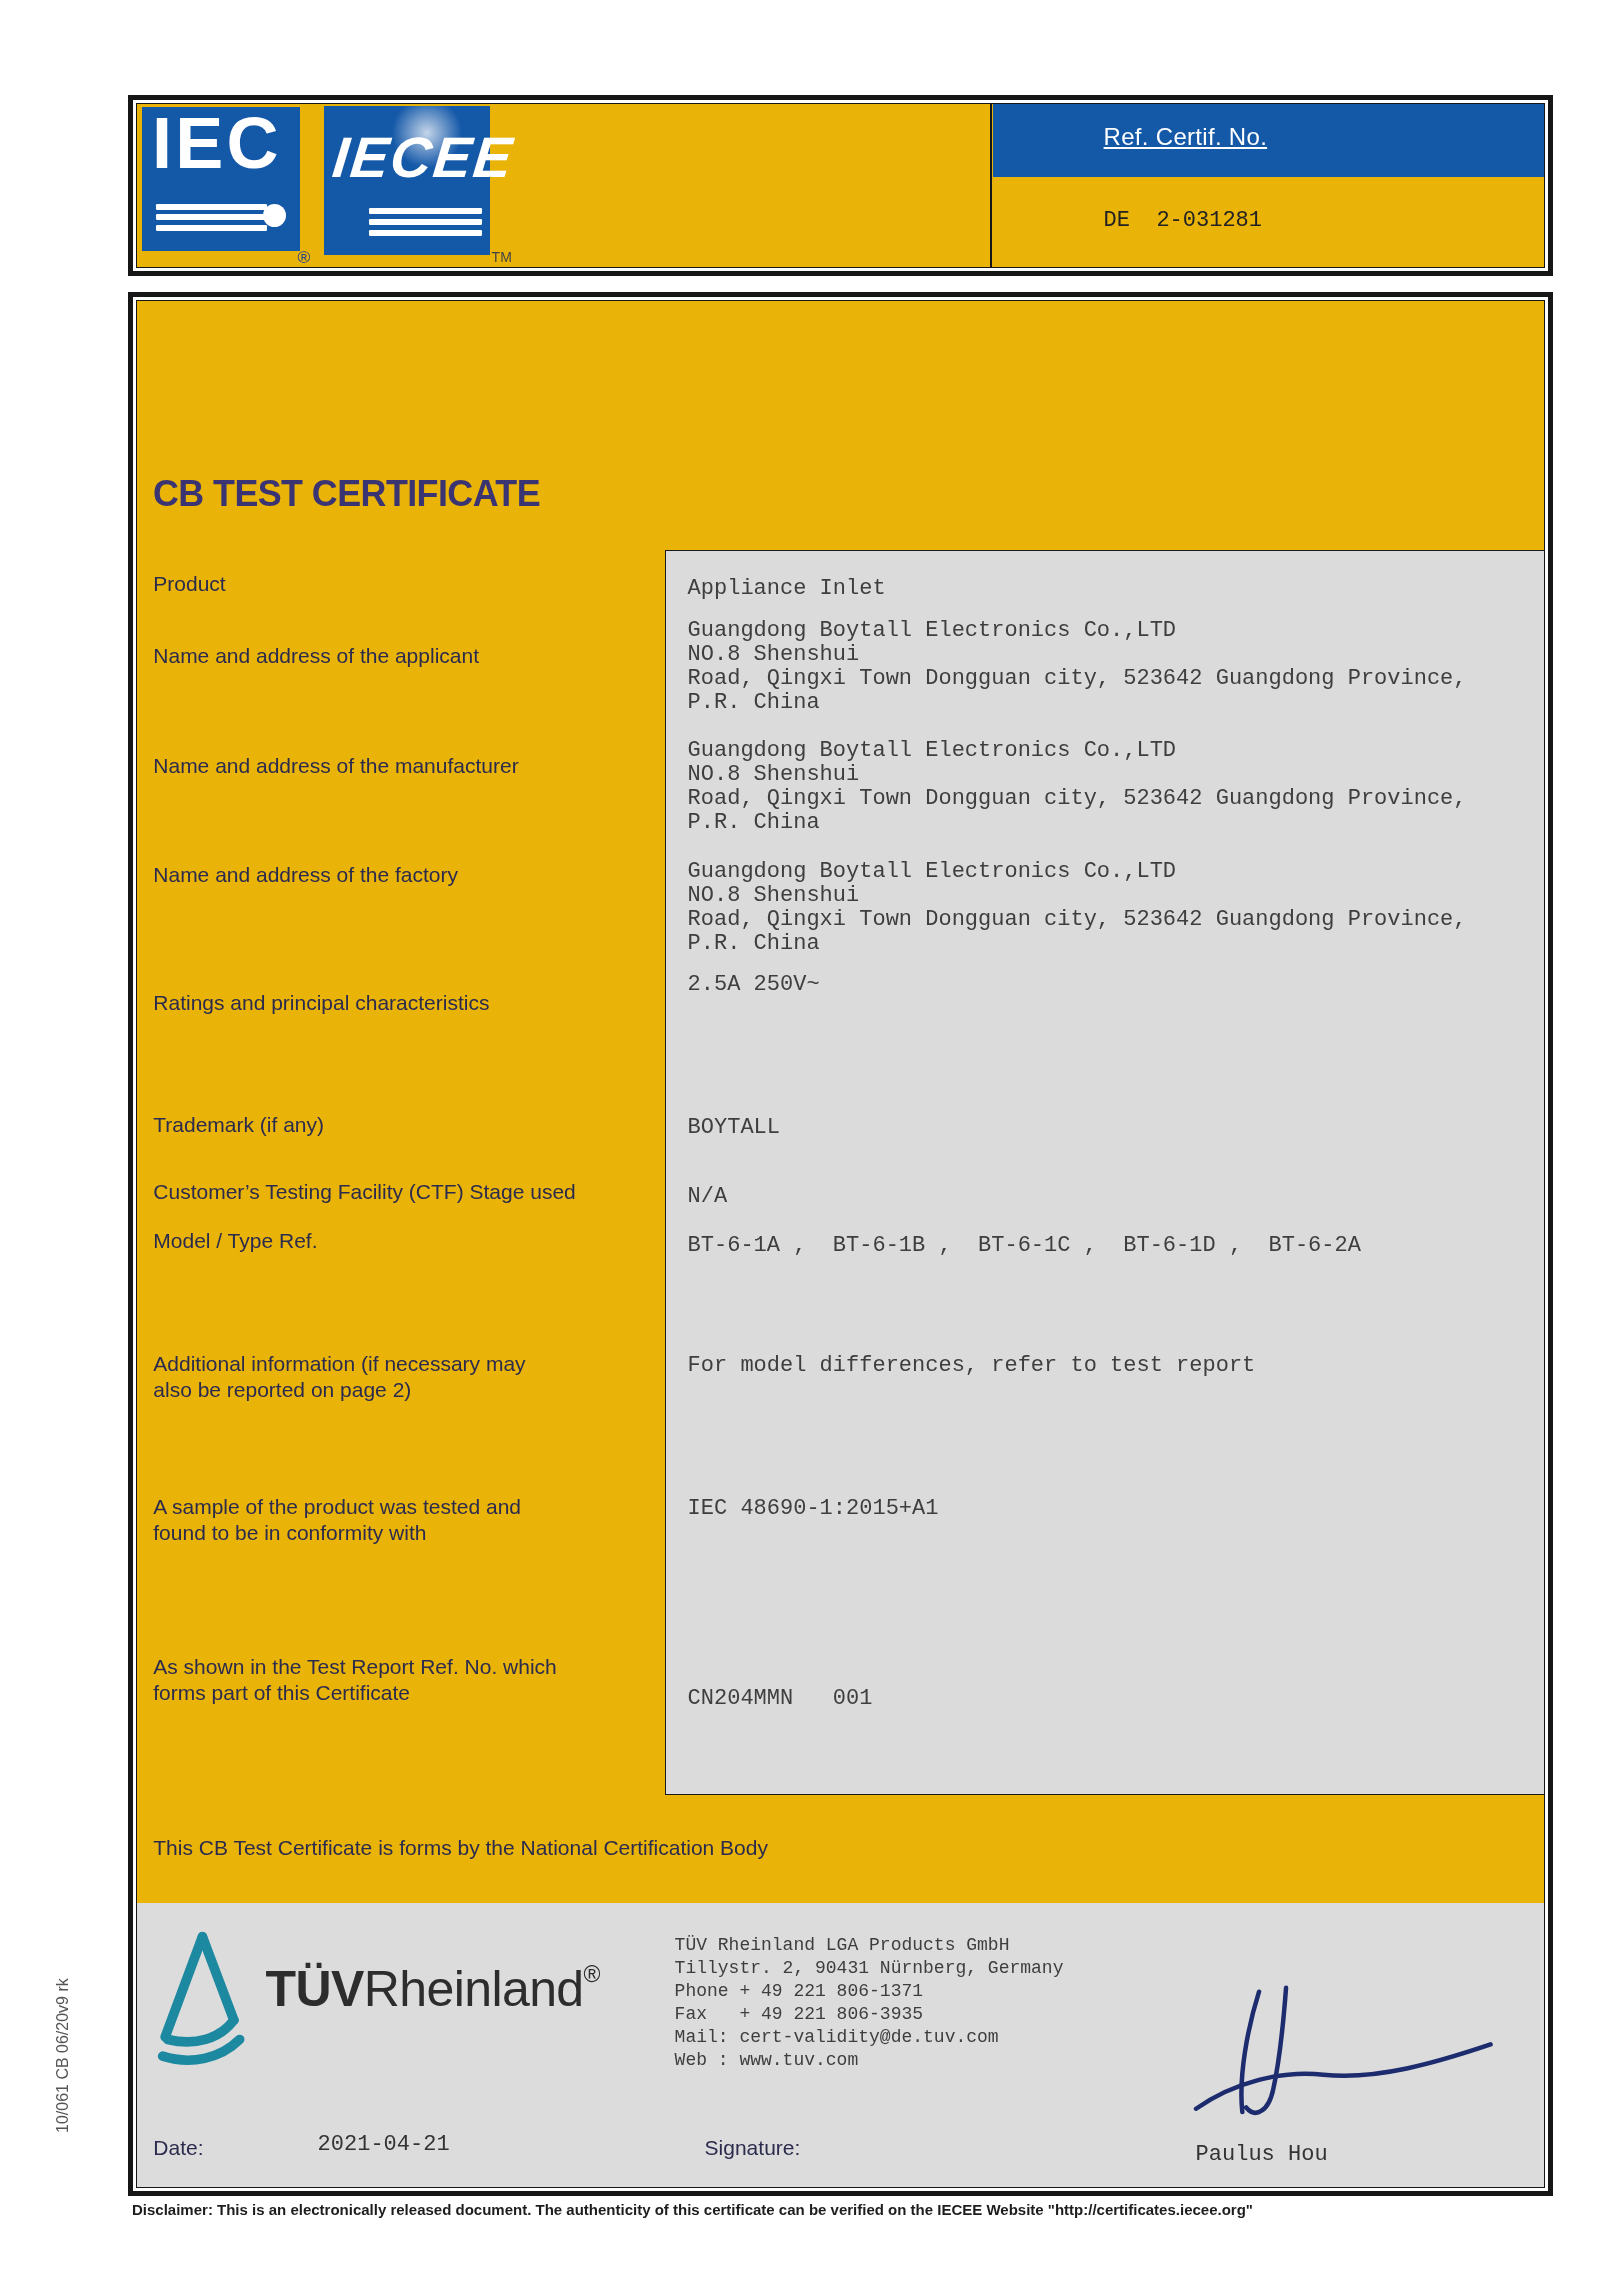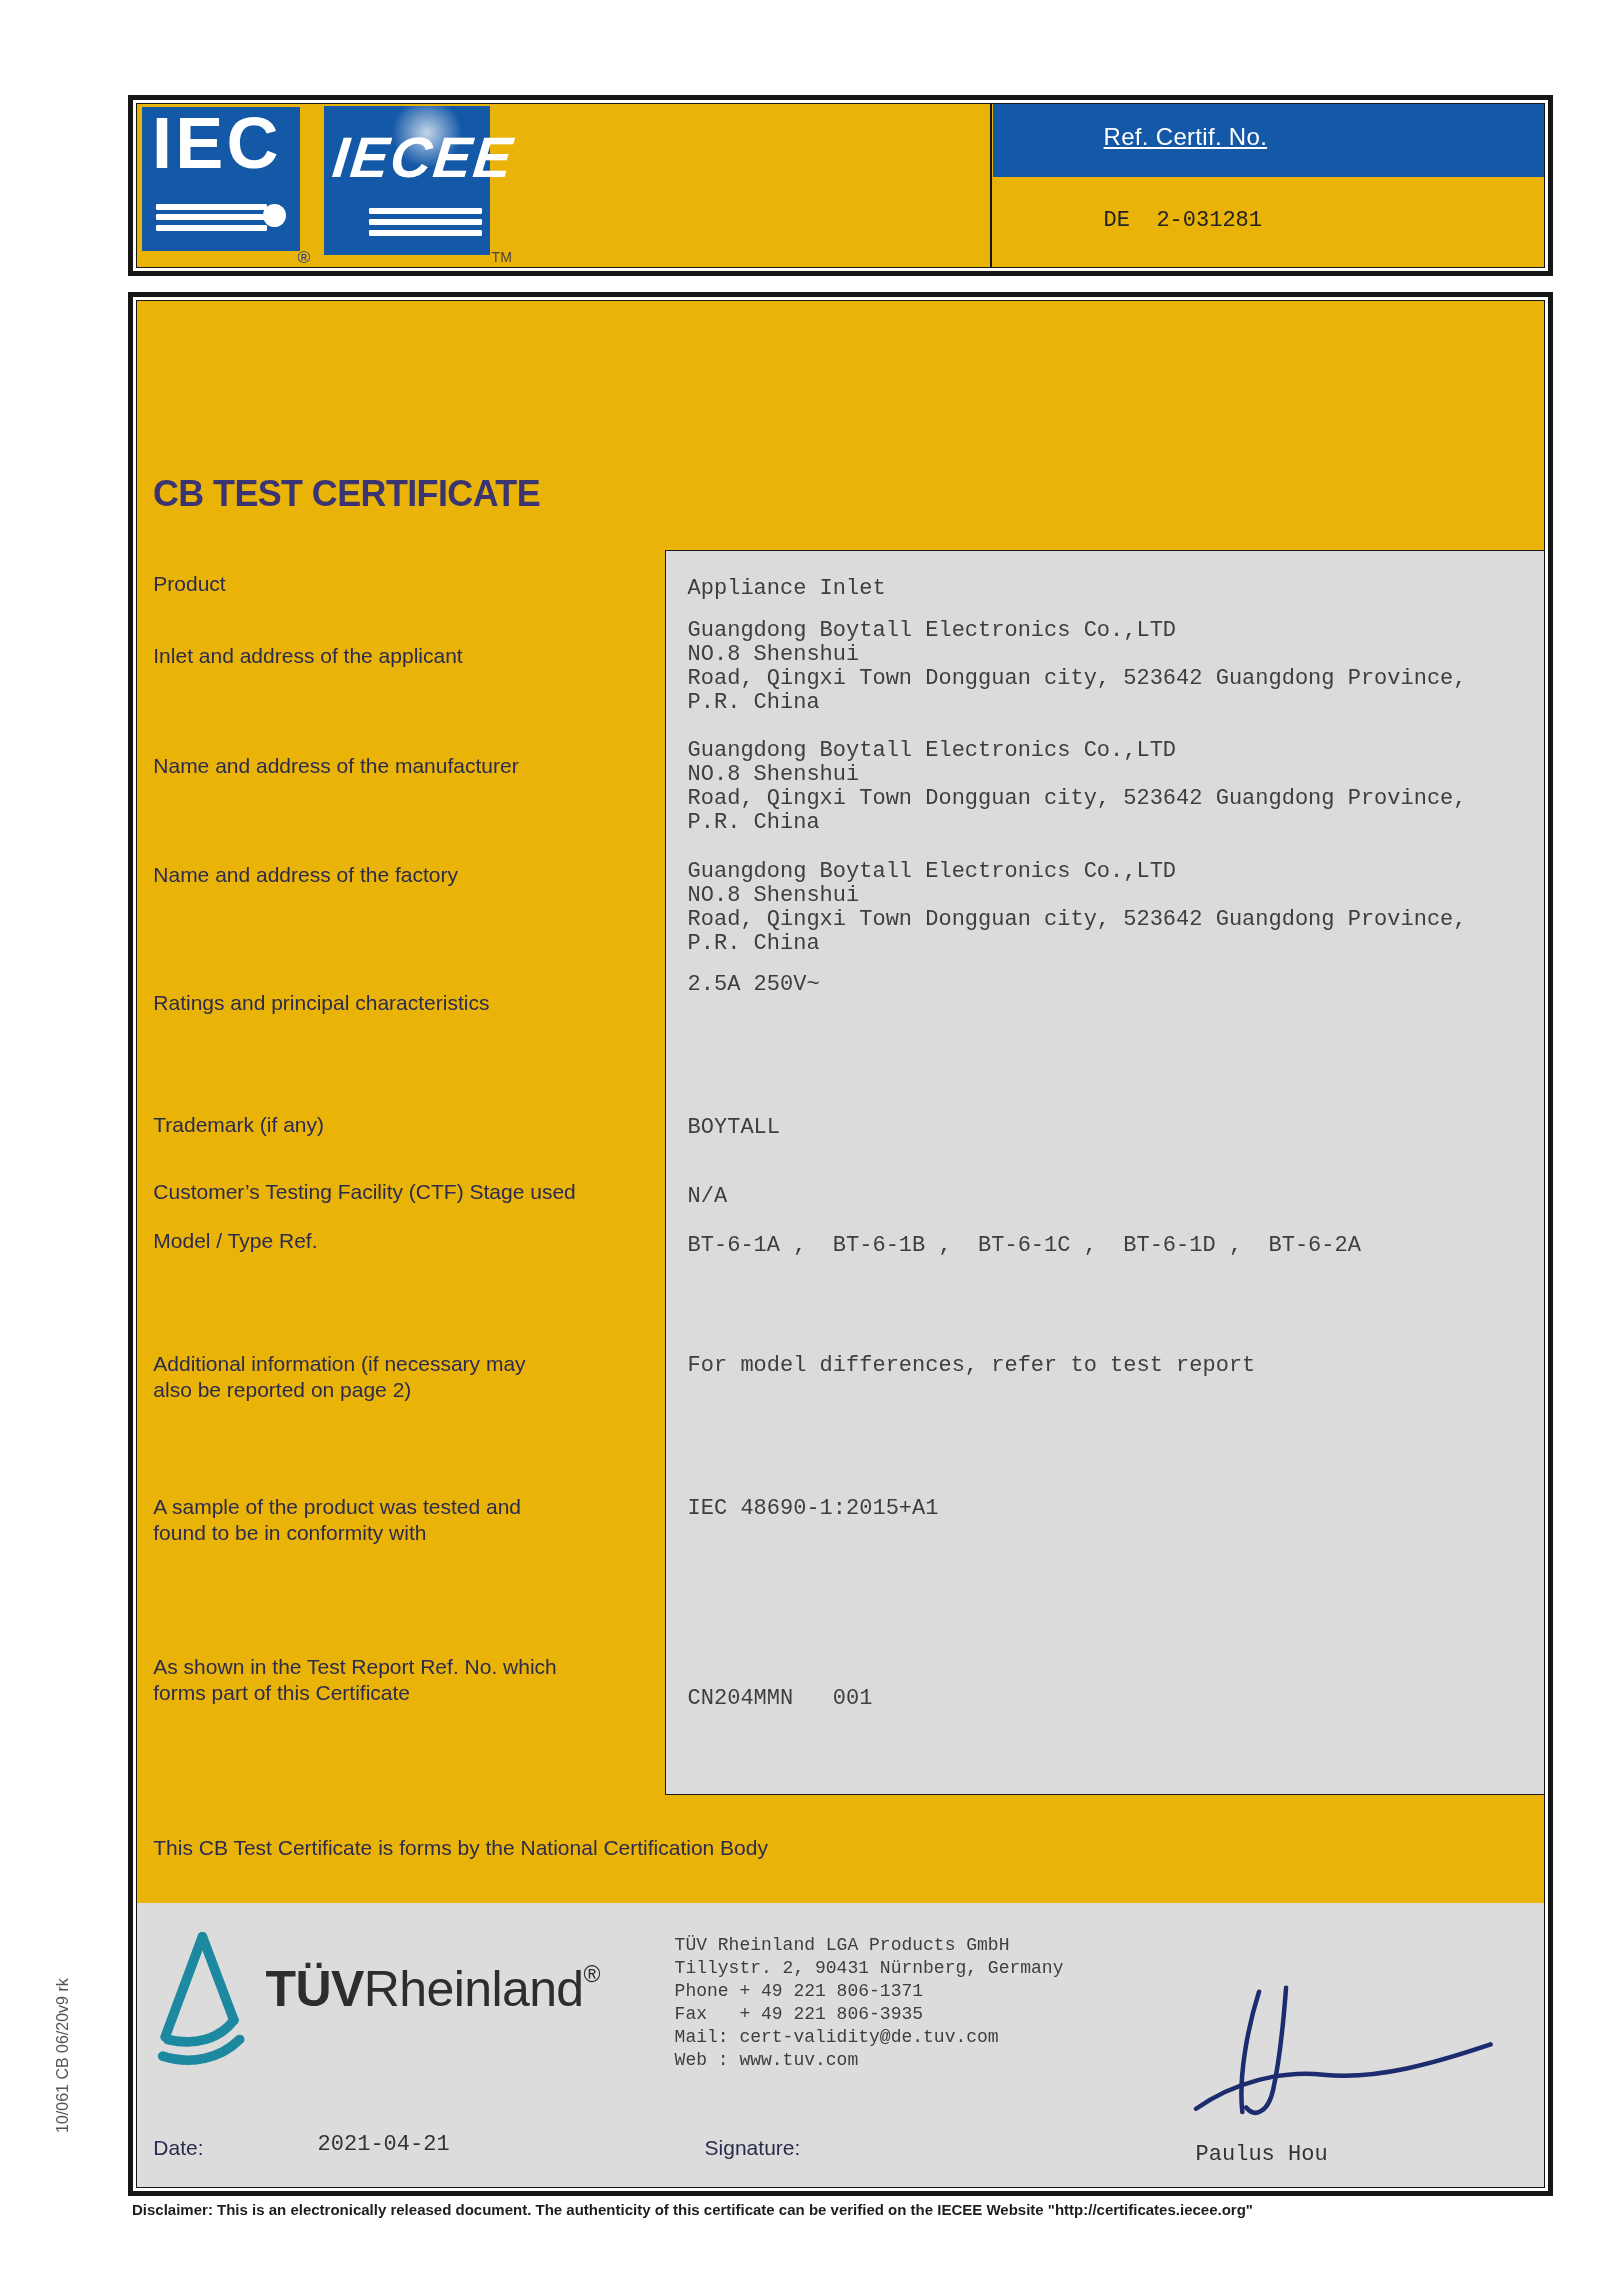--- a/index.html
+++ b/index.html
@@ -95,21 +95,21 @@
     </div>
   </div>
 
   <div class="frame main">
     <div class="frame-inner">
 
 
       <div class="doc-title">CB TEST CERTIFICATE</div>
 
       <div class="field-label" style="top:270px;">Product</div>
-      <div class="field-label" style="top:342px;">Inlet and address of the applicant</div>
+      <div class="field-label" style="top:342px;">Name and address of the applicant</div>
       <div class="field-label" style="top:452px;">Name and address of the manufacturer</div>
       <div class="field-label" style="top:561px;">Name and address of the factory</div>
       <div class="field-label" style="top:689px;">Ratings and principal characteristics</div>
       <div class="field-label" style="top:811px;">Trademark (if any)</div>
       <div class="field-label" style="top:878px;">Customer’s Testing Facility (CTF) Stage used</div>
       <div class="field-label" style="top:927px;">Model / Type Ref.</div>
       <div class="field-label" style="top:1050px;">Additional information (if necessary may
 also be reported on page 2)</div>
       <div class="field-label" style="top:1193px;">A sample of the product was tested and
 found to be in conformity with</div>

